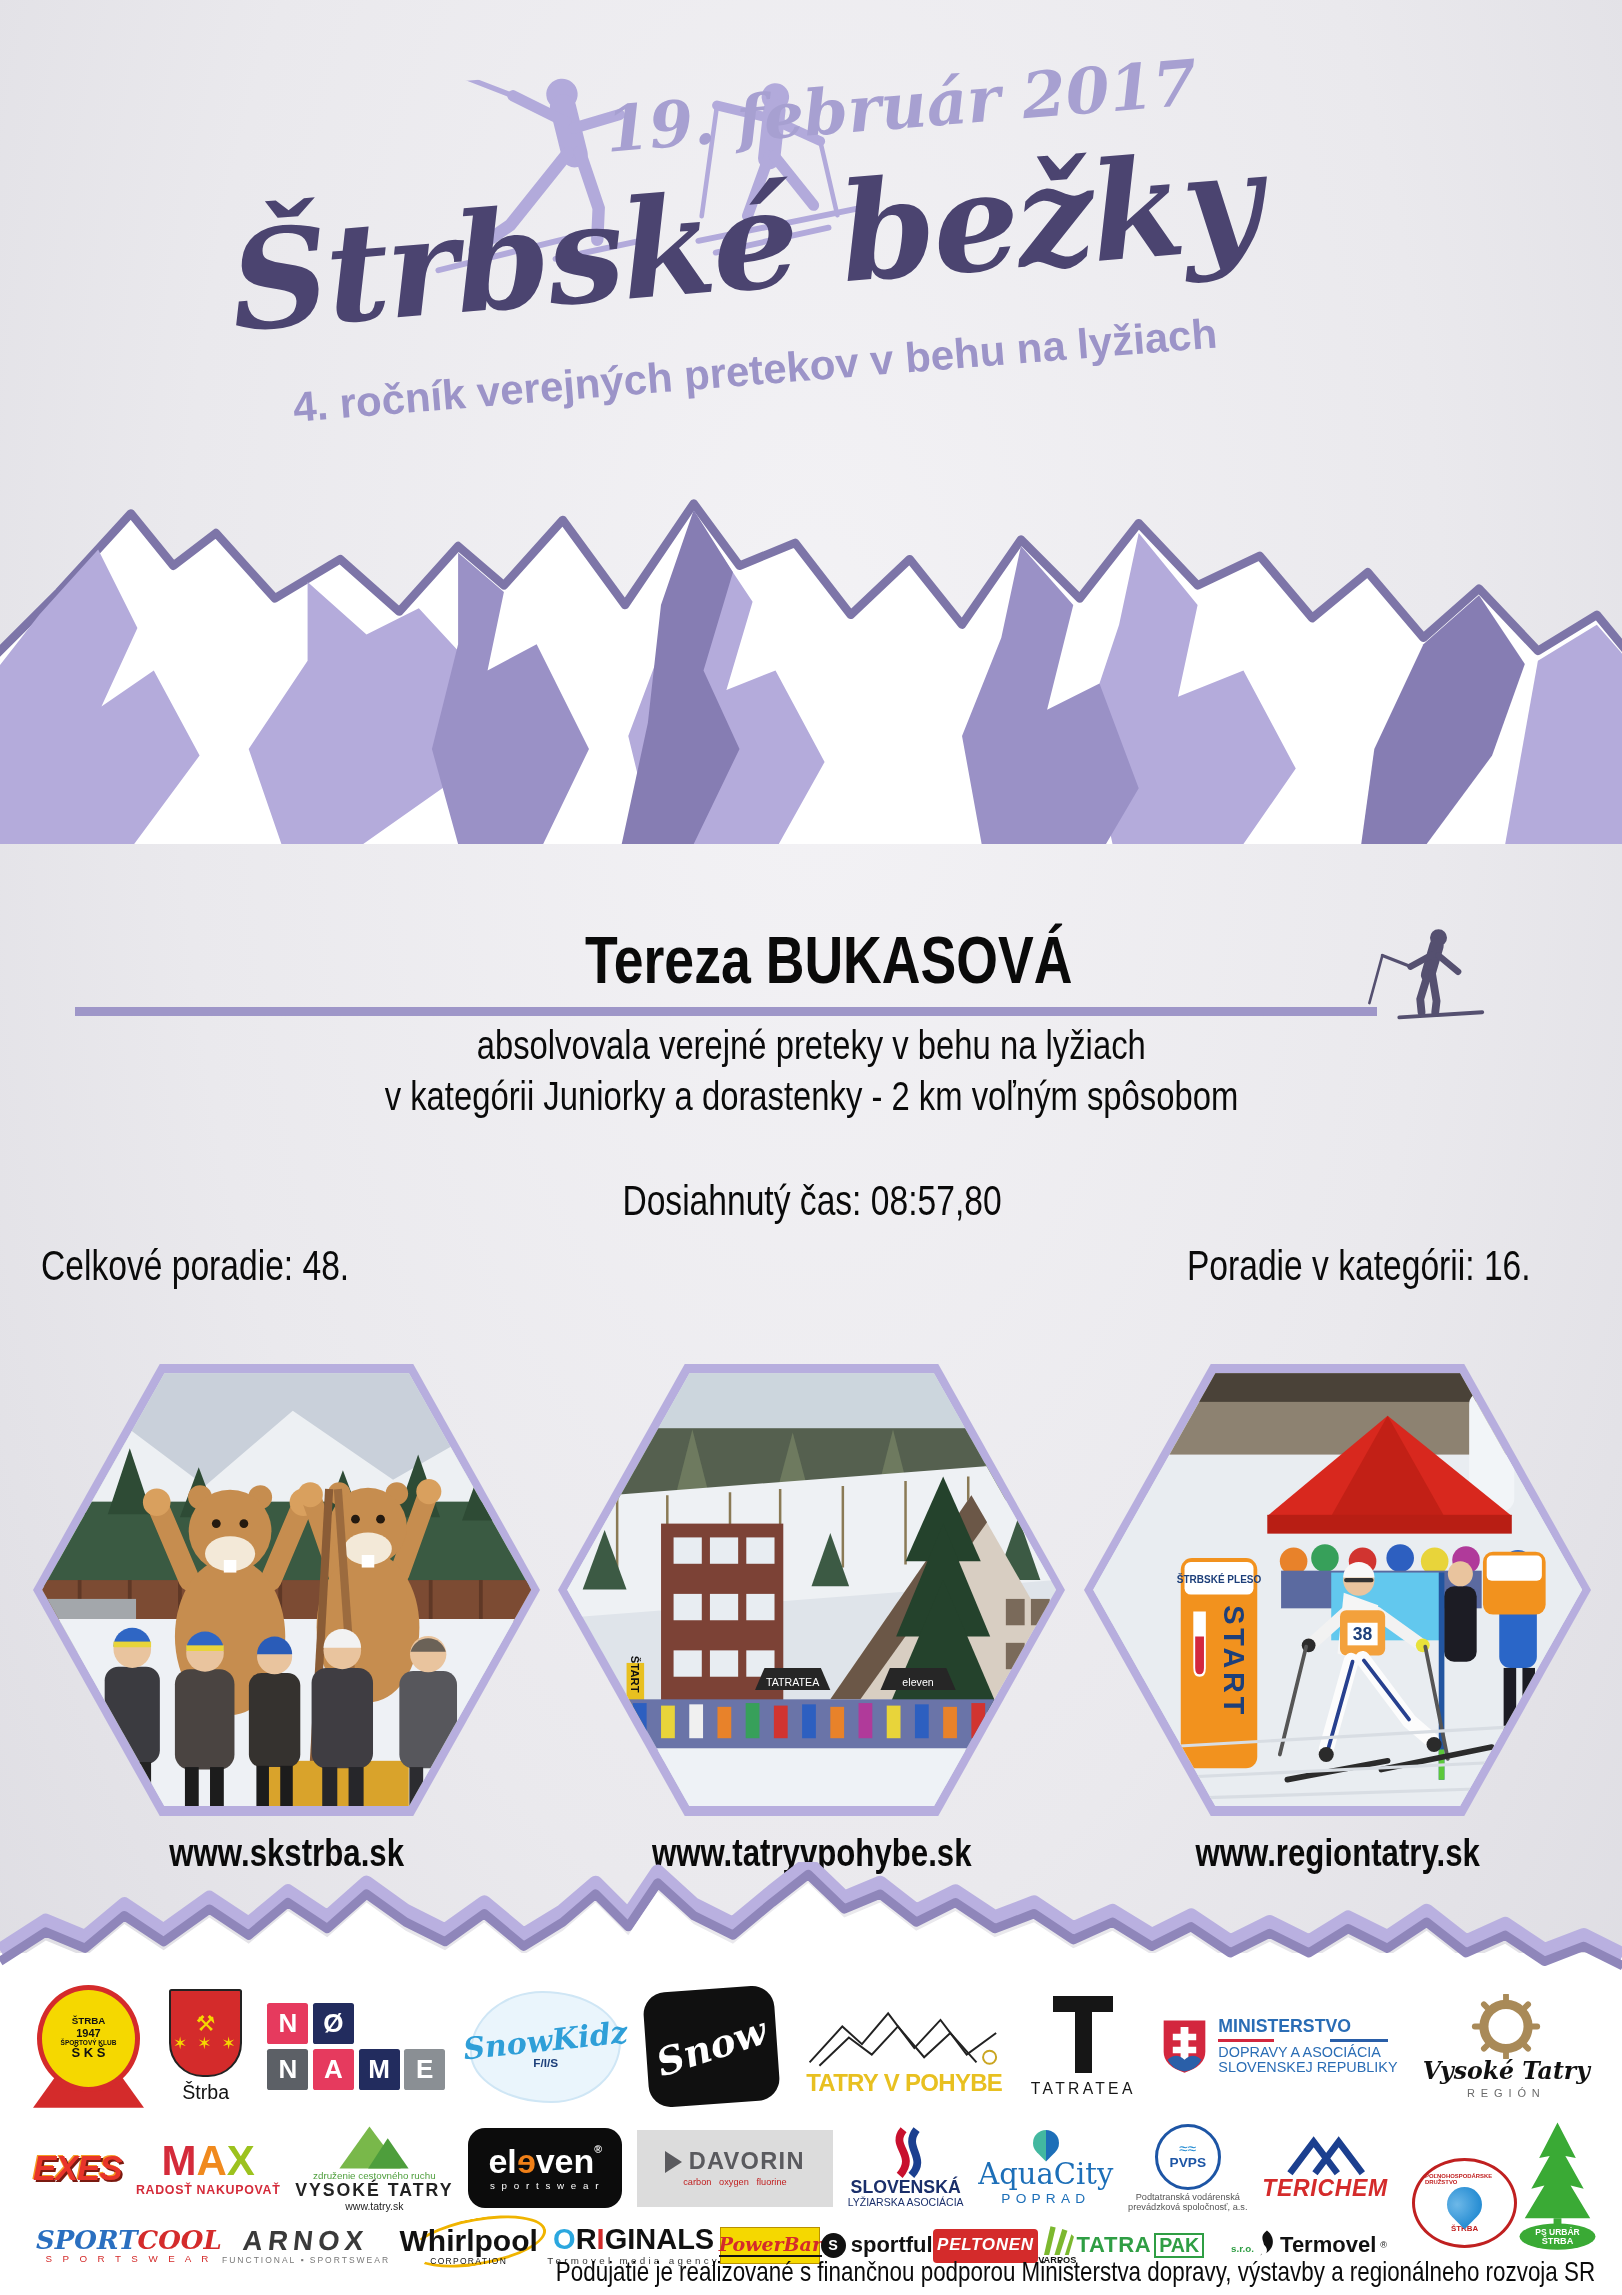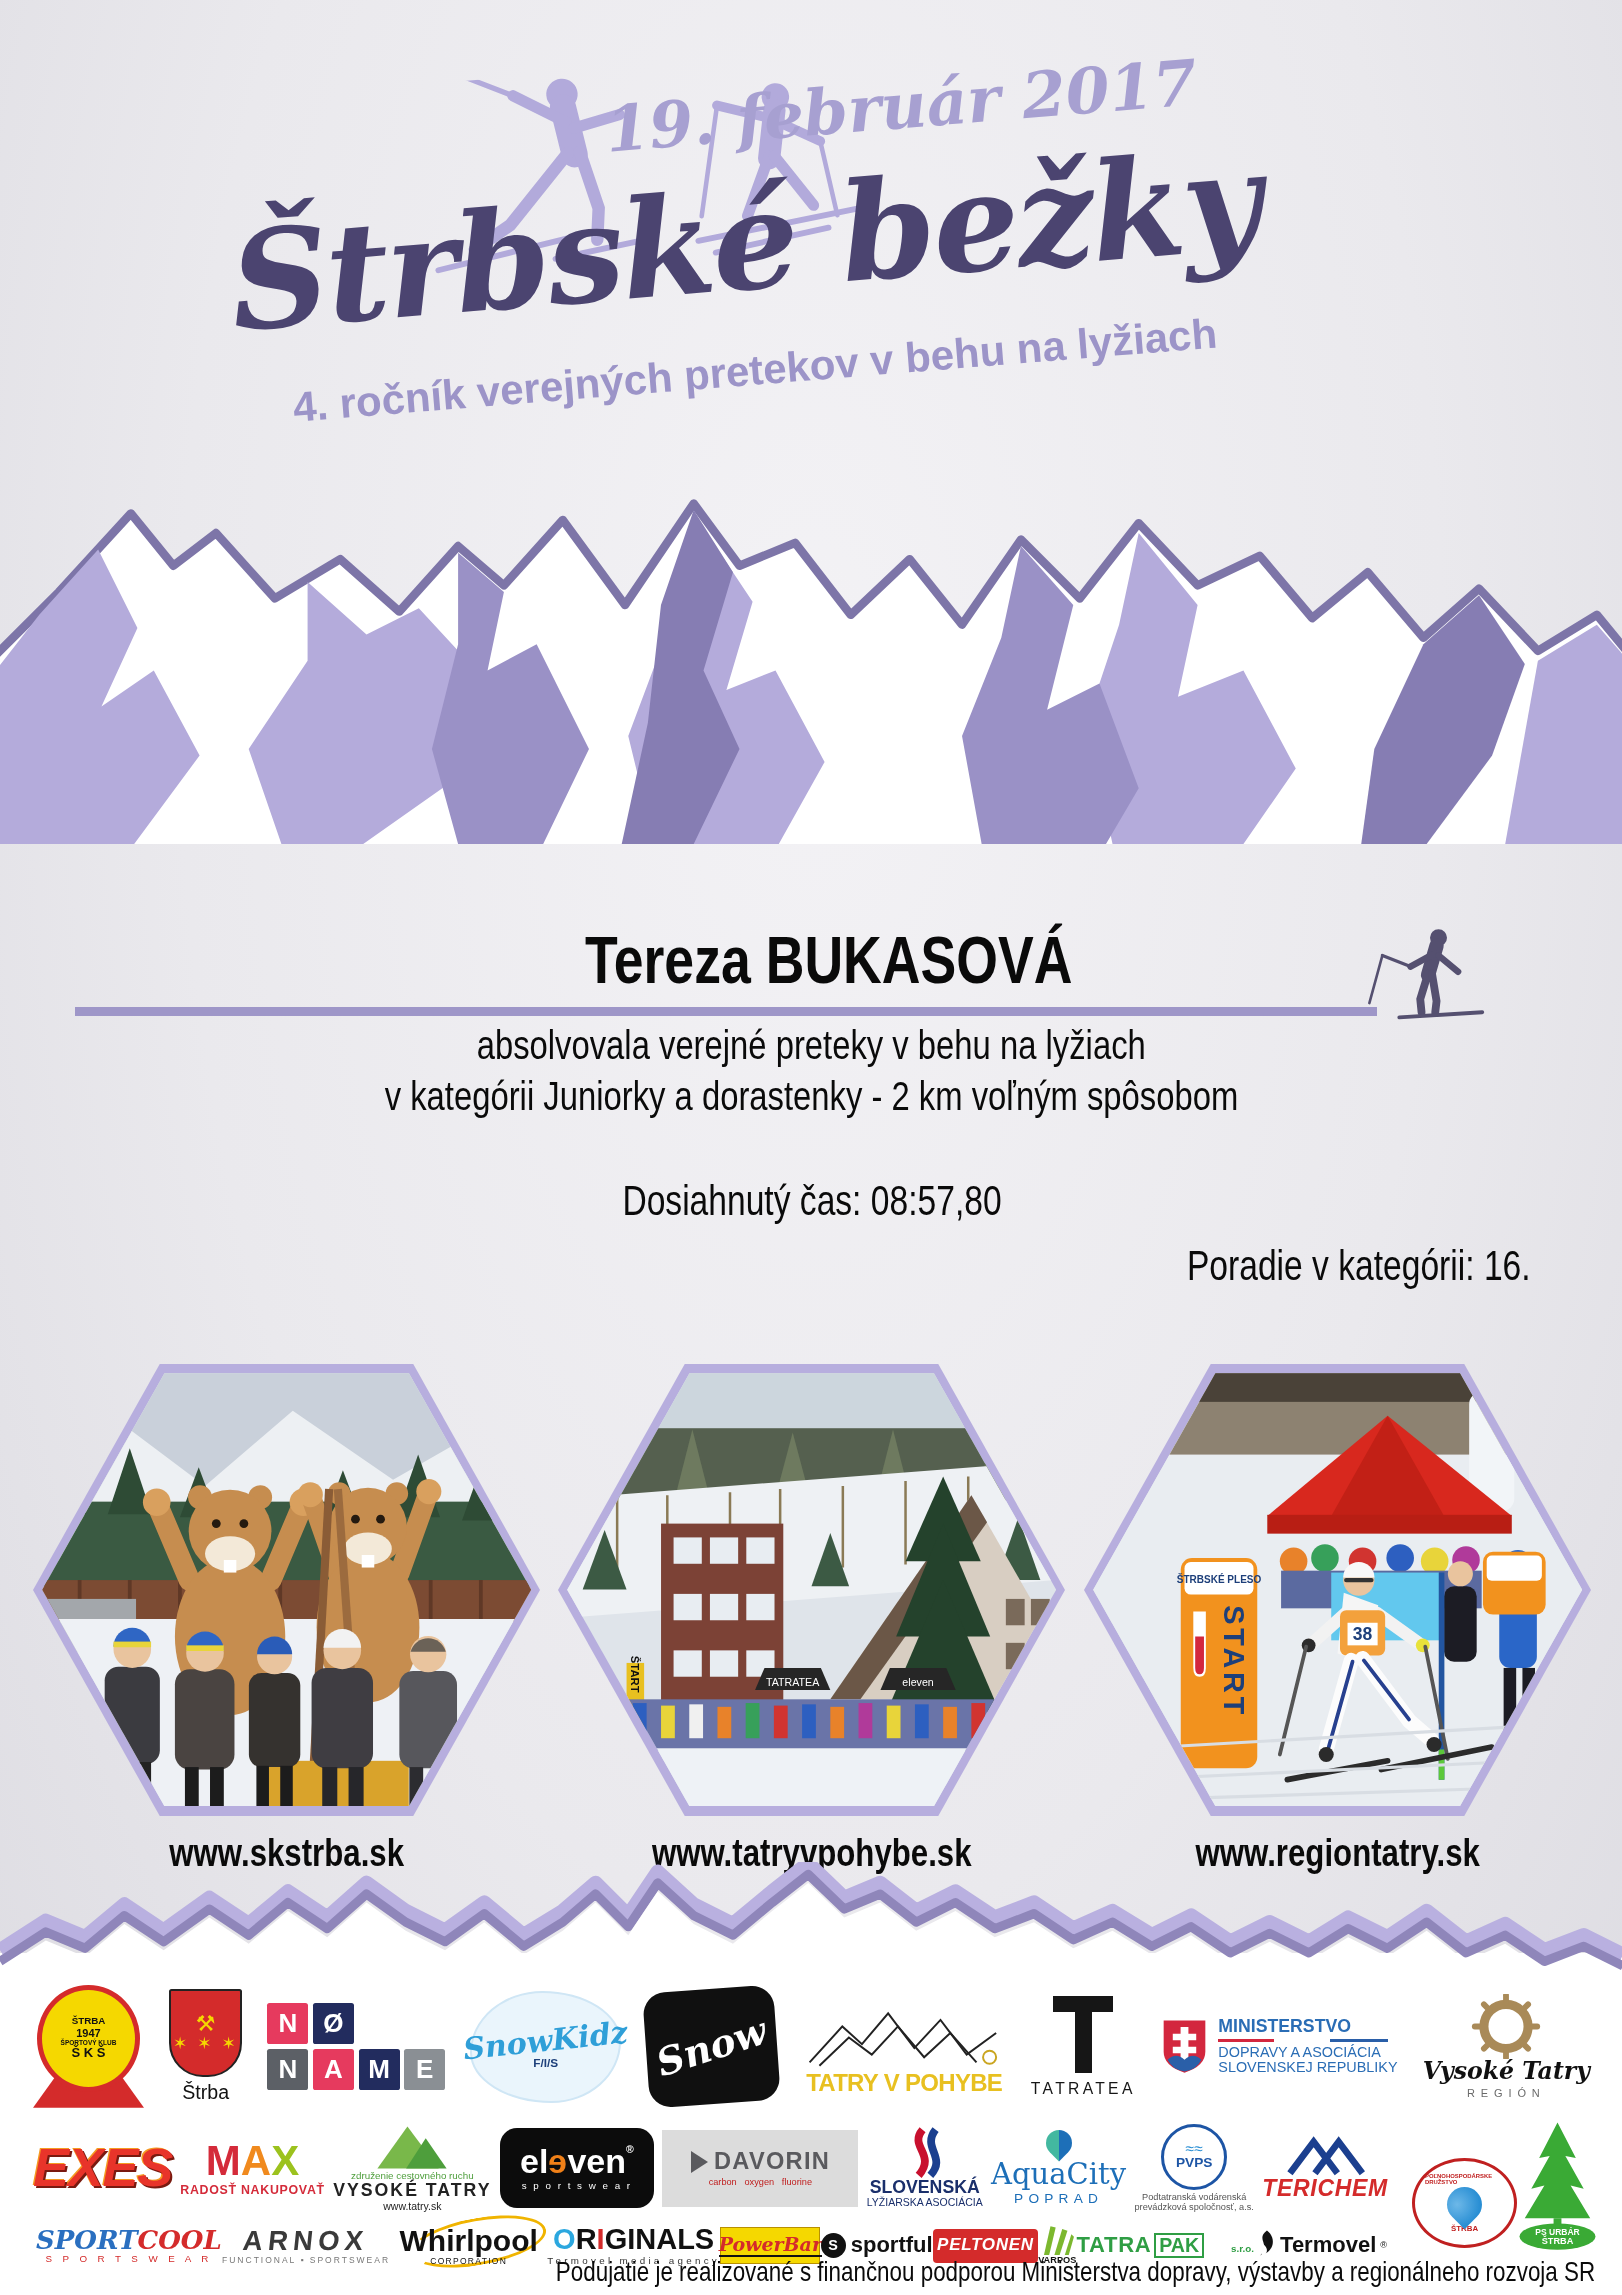--- a/index.html
+++ b/index.html
@@ -85,21 +85,21 @@
   .tea-t .bar-v{position:absolute;left:21.6px;top:0;width:17px;height:77px;background:#161616;}
   .tea-label{font-size:15.7px;letter-spacing:3.3px;color:#161616;margin-top:6.5px;}
   .min-flex{display:flex;align-items:center;gap:10.5px;text-align:left;}
   .min-txt .m1{font-size:17.7px;font-weight:bold;color:#2a6db5;}
   .min-div{width:170px;height:3.3px;background:linear-gradient(90deg,#d3273e 0 33%,#fff 33% 66%,#2a5fa8 66% 100%);margin:2.6px 0;}
   .min-txt .m2{font-size:14.4px;color:#2a6db5;}
   .vt-name{font-family:"DejaVu Serif",serif;font-style:italic;font-weight:bold;font-size:23.6px;color:#111;}
   .vt-sub{font-size:11px;letter-spacing:5.9px;color:#6a6a6a;margin-top:2.6px;}
 
   
-  .exes{font-size:54px;font-weight:900;font-style:italic;color:#e8342a;
+  .exes{font-size:35px;font-weight:900;font-style:italic;color:#e8342a;
         text-shadow:2px 2px 0 #7a1a10,-1.3px -1.3px 0 #f59a22;letter-spacing:-1.3px;}
   .max-l{font-size:42px;font-weight:900;}
   .max-sub{font-size:12.4px;font-weight:bold;color:#d42b3a;letter-spacing:0.7px;}
   .zcr .z1{font-size:9.8px;color:#4e9e3c;}
   .zcr .z2{font-size:17.7px;color:#222;letter-spacing:2px;font-weight:bold;}
   .zcr .z3{font-size:10.5px;color:#222;}
   .elevenbox{width:154px;height:80px;background:#0c0c0c;border-radius:17px;color:#fff;
         display:flex;flex-direction:column;align-items:center;justify-content:center;}
   .elevenbox .e-main{font-size:34px;font-weight:bold;line-height:1;}
   .elevenbox .e-flip{display:inline-block;transform:scaleX(-1);color:#f08018;}
@@ -234,20 +234,21 @@
   <div class="abs desc1 center">
     <span class="cx">absolvovala verejné preteky v behu na lyžiach</span>
   </div>
   <div class="abs desc2 center">
     <span class="cx">v kategórii Juniorky a dorastenky - 2 km voľným spôsobom</span>
   </div>
   <div class="abs time center">
     <span class="cx"><span>Dosiahnutý čas:</span>&nbsp;<span>08:57,80</span></span>
   </div>
   <div class="abs rankrow">
+    <span class="rank-left"><span class="cx-l"><span>Celkové poradie:</span>&nbsp;<span>48.</span></span></span>
     <span class="rank-right"><span class="cx-r"><span>Poradie v kategórii:</span>&nbsp;<span>16.</span></span></span>
   </div>
 
   <div class="abs hex" style="left:33px;">
     <div class="hex-in">
       <svg viewBox="0 0 780 690" preserveAspectRatio="none">
         <rect width="780" height="300" fill="#c9d0da"></rect>
         <path fill="#edf0f3" d="M0 260 L140 90 L260 180 L400 60 L560 170 L700 90 L780 160 L780 300 L0 300 Z"></path>
         <rect y="205" width="780" height="135" fill="#3a5a42"></rect>
         <g fill="#2e4b35">

